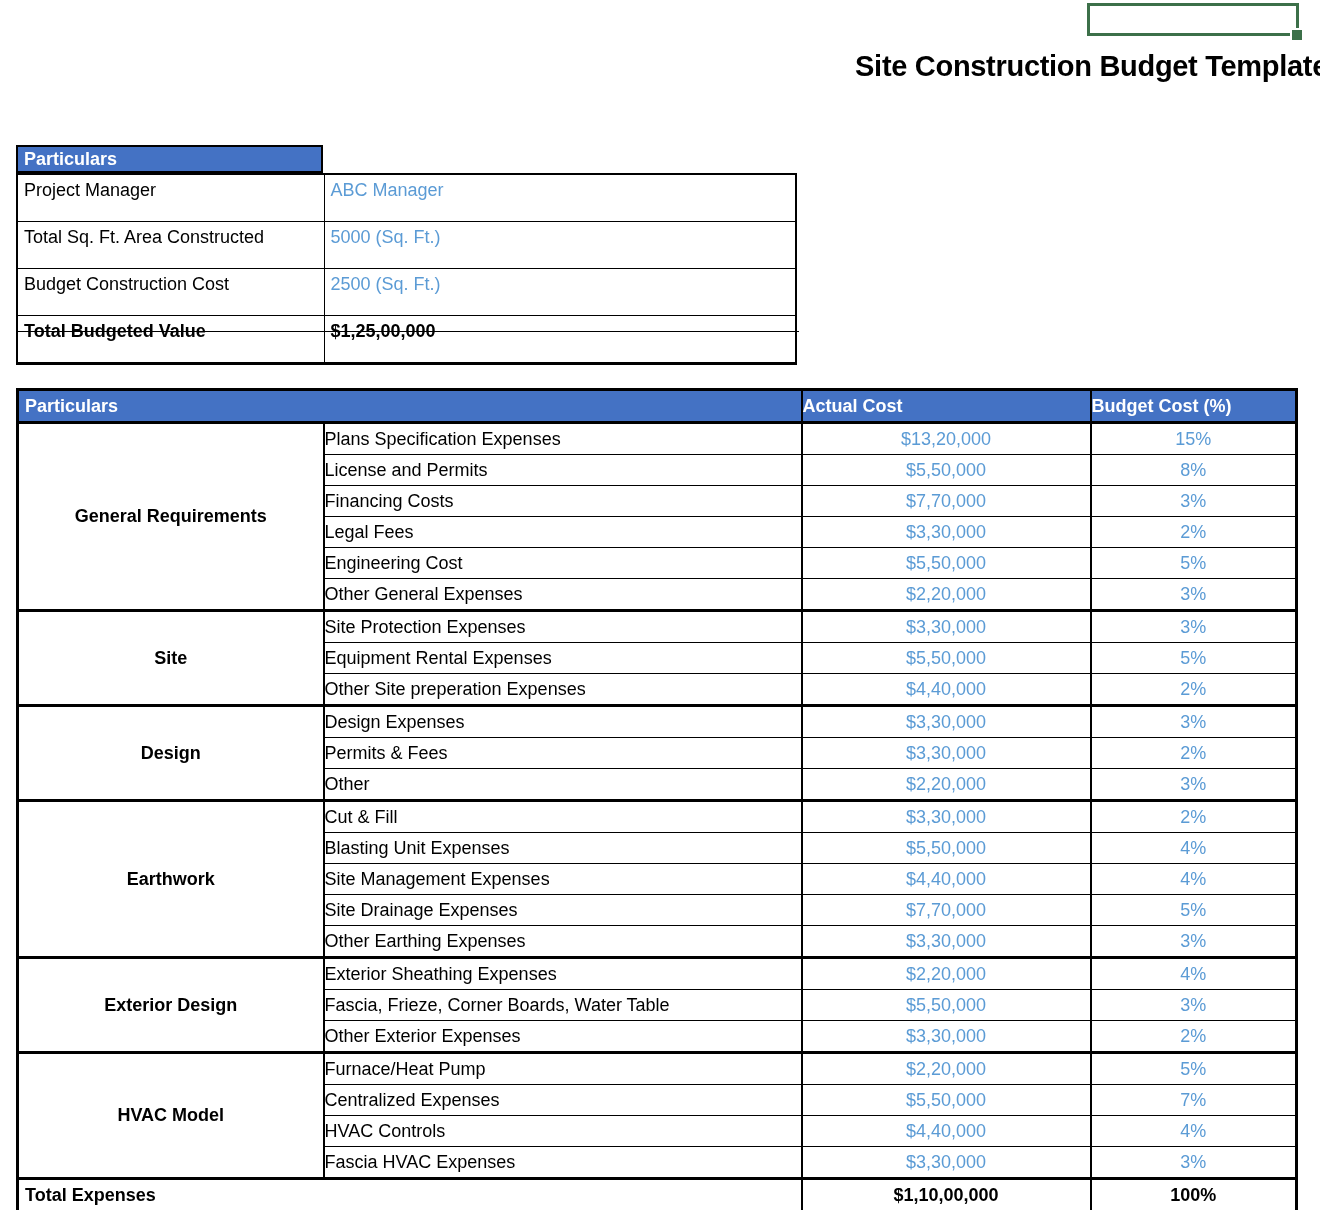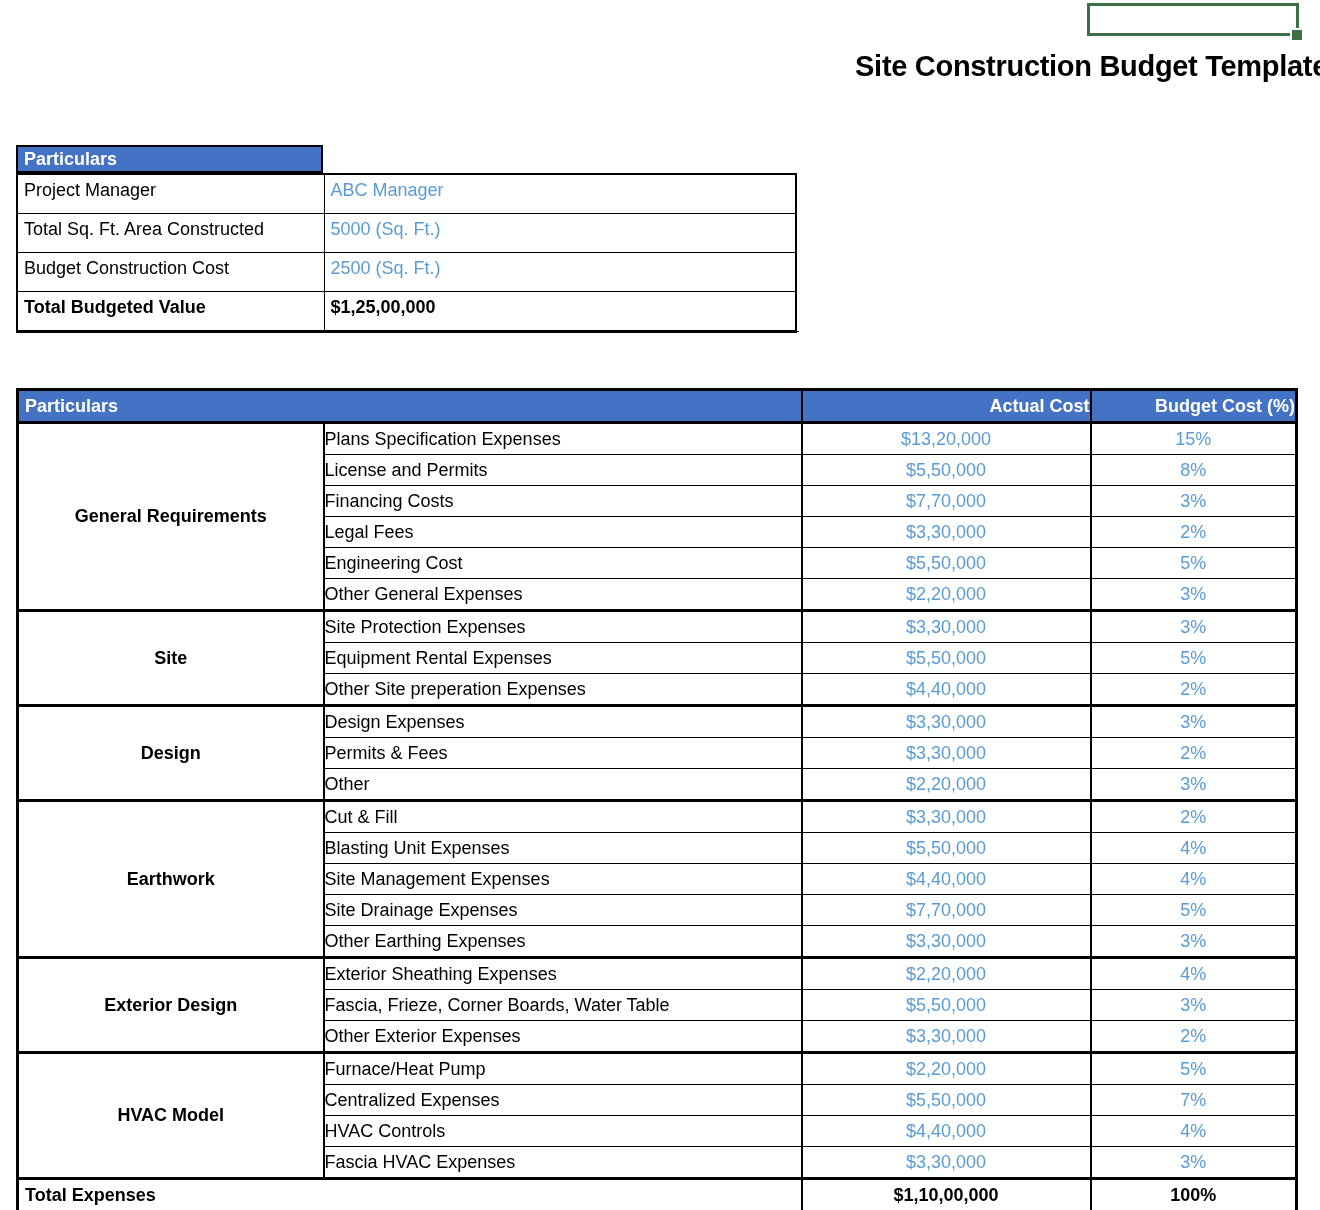--- a/index.html
+++ b/index.html
@@ -25,33 +25,33 @@
   .title{position:absolute;top:42px;left:0;width:100%;margin:8px;text-align:right;
     font-size:29px;font-weight:700;letter-spacing:-0.3px;}
 
   
   .info-header-cell{position:absolute;left:16px;top:145px;width:307px;height:28px;
     box-sizing:border-box;background:var(--header-bg);border:2px solid var(--border);
     color:var(--header-text);font-weight:700;font-size:18px;line-height:25px;padding-left:6px;}
   .info-table{position:absolute;left:16px;top:173px;border-collapse:collapse;
     table-layout:fixed;border:2px solid var(--border);}
   .info-table td{border:1.5px solid var(--border);height:30px;font-size:18px;
-    padding:0 4px 8px 6px;overflow:hidden;white-space:nowrap;}
+    padding:0 4px 16px 6px;overflow:hidden;white-space:nowrap;}
   .info-table td.value{color:var(--value-text);}
   .info-table tr.total td{font-weight:700;border-bottom:3px solid var(--border);}
   .info-table tr.total td.value{color:#000;}
   .info-underline{position:absolute;left:16px;top:331px;width:783px;height:0;
     border-top:1.5px solid var(--border);}
 
   
   .expense-table{position:absolute;left:16px;top:388px;border-collapse:collapse;
     table-layout:fixed;border:3px solid var(--border);}
   .expense-table th{background:var(--header-bg);color:var(--header-text);font-weight:700;
     font-size:18px;height:30px;border:2px solid var(--border);
-    border-bottom:3px solid var(--border);text-align:right;padding:0;}
+    border-bottom:3px solid var(--border);text-align:left;padding:0;}
   .expense-table th.h-left{text-align:left;padding-left:6px;}
   .expense-table td{border-left:2px solid var(--border);border-right:2px solid var(--border);
     border-top:1.5px solid var(--border);border-bottom:1.5px solid var(--border);
     height:30px;font-size:18px;padding:0;overflow:hidden;white-space:nowrap;}
   .expense-table td.item{text-align:left;}
   .expense-table td.group{text-align:center;font-weight:700;}
   .expense-table td.num{text-align:center;color:var(--value-text);}
   .expense-table tr.g-start td{border-top:3px solid var(--border);}
   .expense-table tr.total td{border-top:3px solid var(--border);font-weight:700;
     color:#000;text-align:center;}

